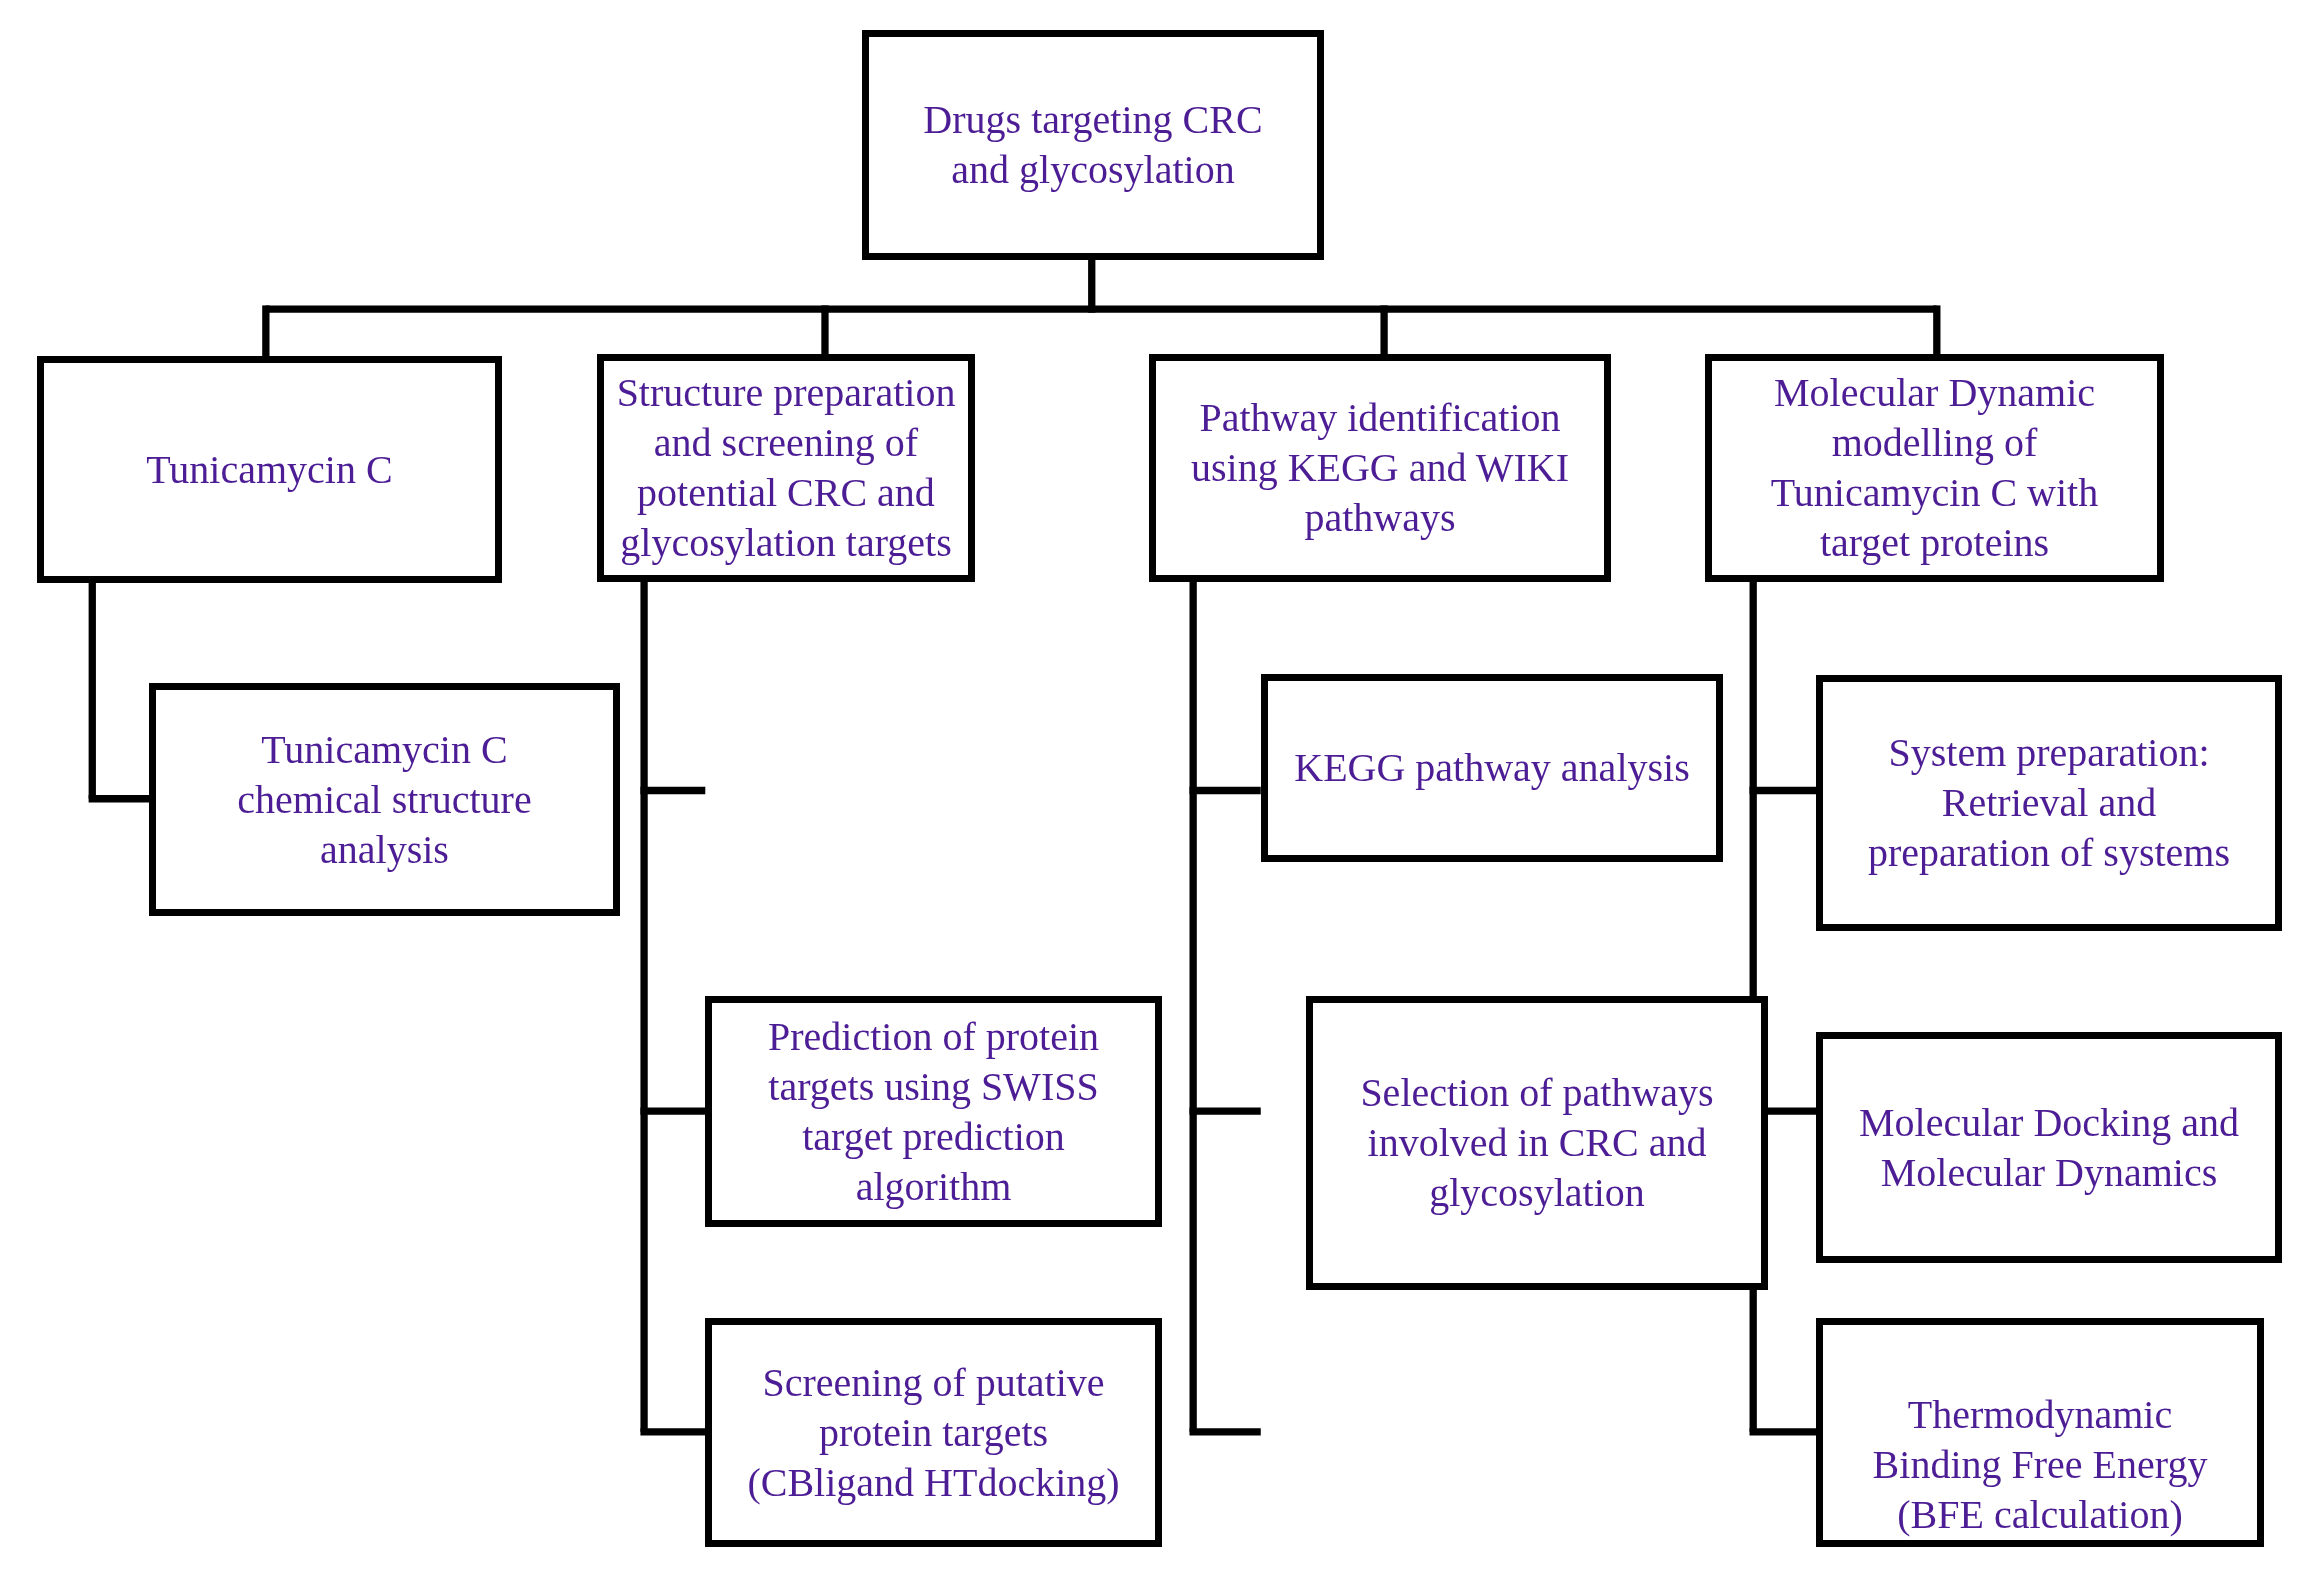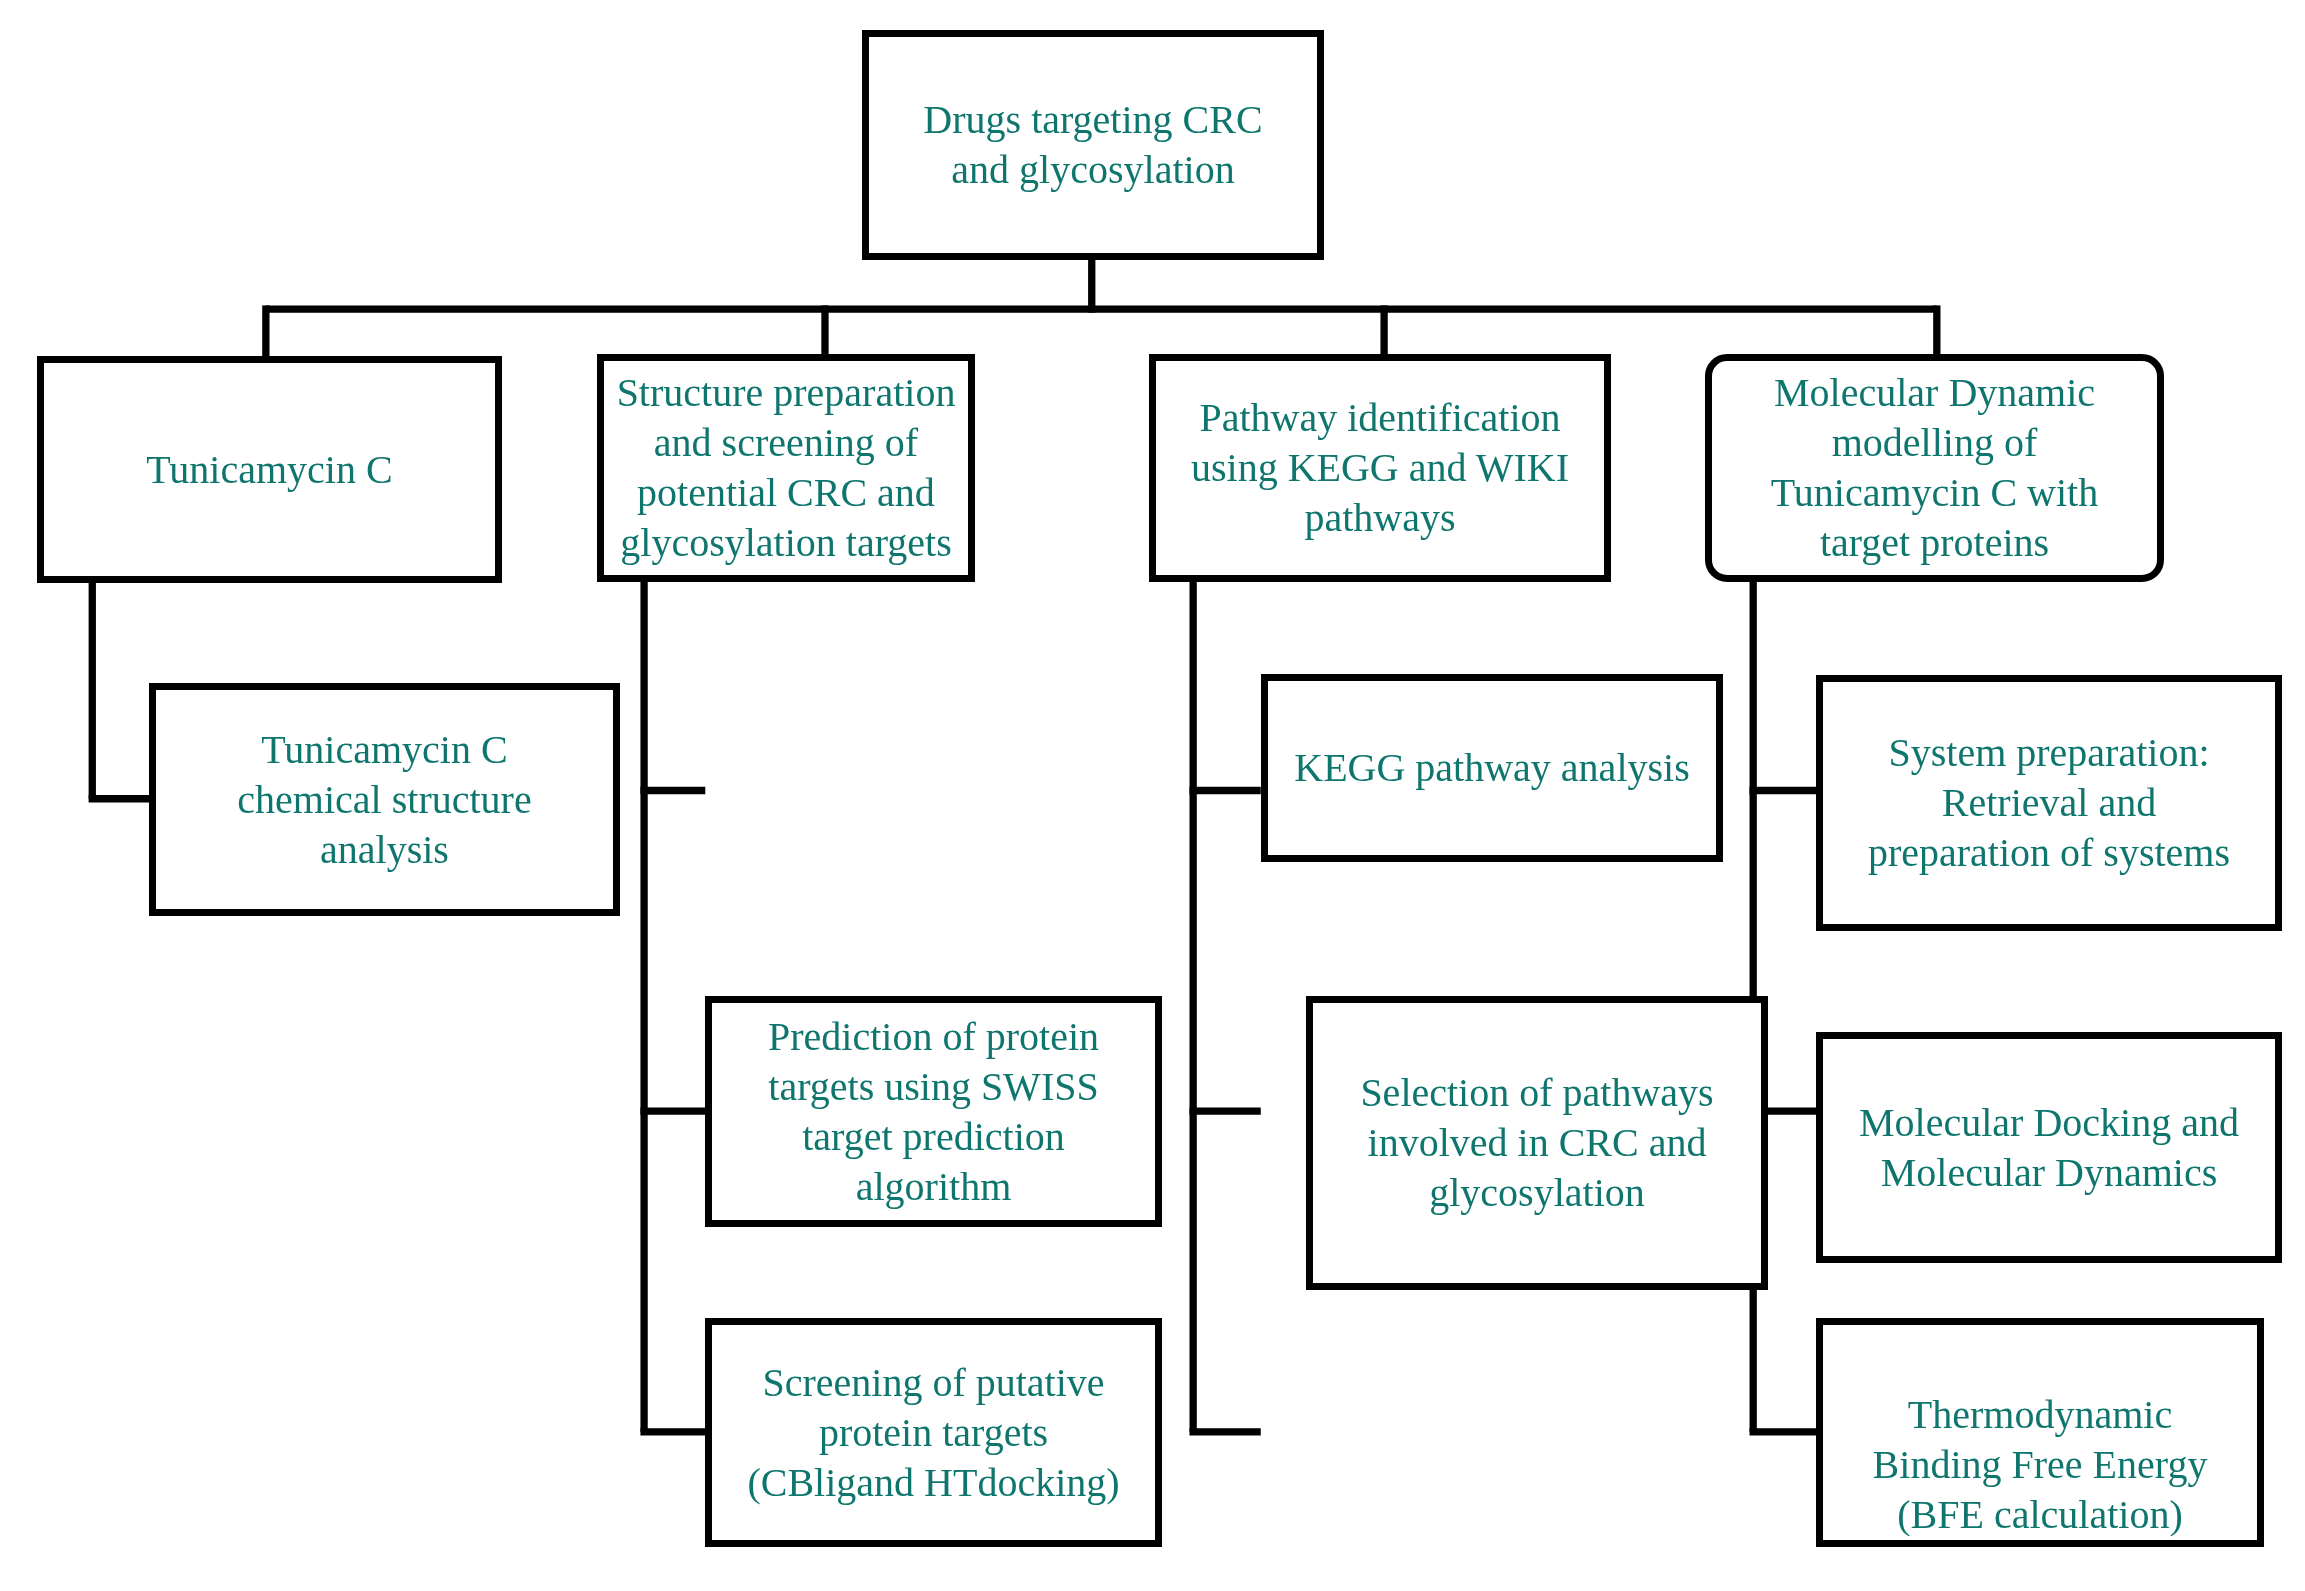--- a/index.html
+++ b/index.html
@@ -36,21 +36,21 @@
     justify-content: center;
     text-align: center;
   }
   .node-label {
     display: block;
     width: 100%;
     padding: 0 5.5px;
     white-space: pre-line;
     font-size: 40px;
     line-height: 1.25;
-    color: #0f766e;
+    color: #4c1d95;
   }
 </style>
 </head>
 <body>
 
 <div class="stage">
 
   <svg class="connector-layer" viewBox="0 0 2523 1742" aria-hidden="true">
 
     <line x1="1195" y1="283" x2="1195" y2="342"></line>
@@ -96,21 +96,21 @@
 potential CRC and
 glycosylation targets</span>
   </div>
 
   <div class="node" style="left:1149px; top:354px; width:462px; height:228px;">
     <span class="node-label">Pathway identification
 using KEGG and WIKI
 pathways</span>
   </div>
 
-  <div class="node" style="left:1705px; top:354px; width:459px; height:228px;border-radius:22px;">
+  <div class="node" style="left:1705px; top:354px; width:459px; height:228px;">
     <span class="node-label">Molecular Dynamic
 modelling of
 Tunicamycin C with
 target proteins</span>
   </div>
 
   <div class="node" style="left:149px; top:683px; width:471px; height:233px;">
     <span class="node-label">Tunicamycin C
 chemical structure
 analysis</span>

